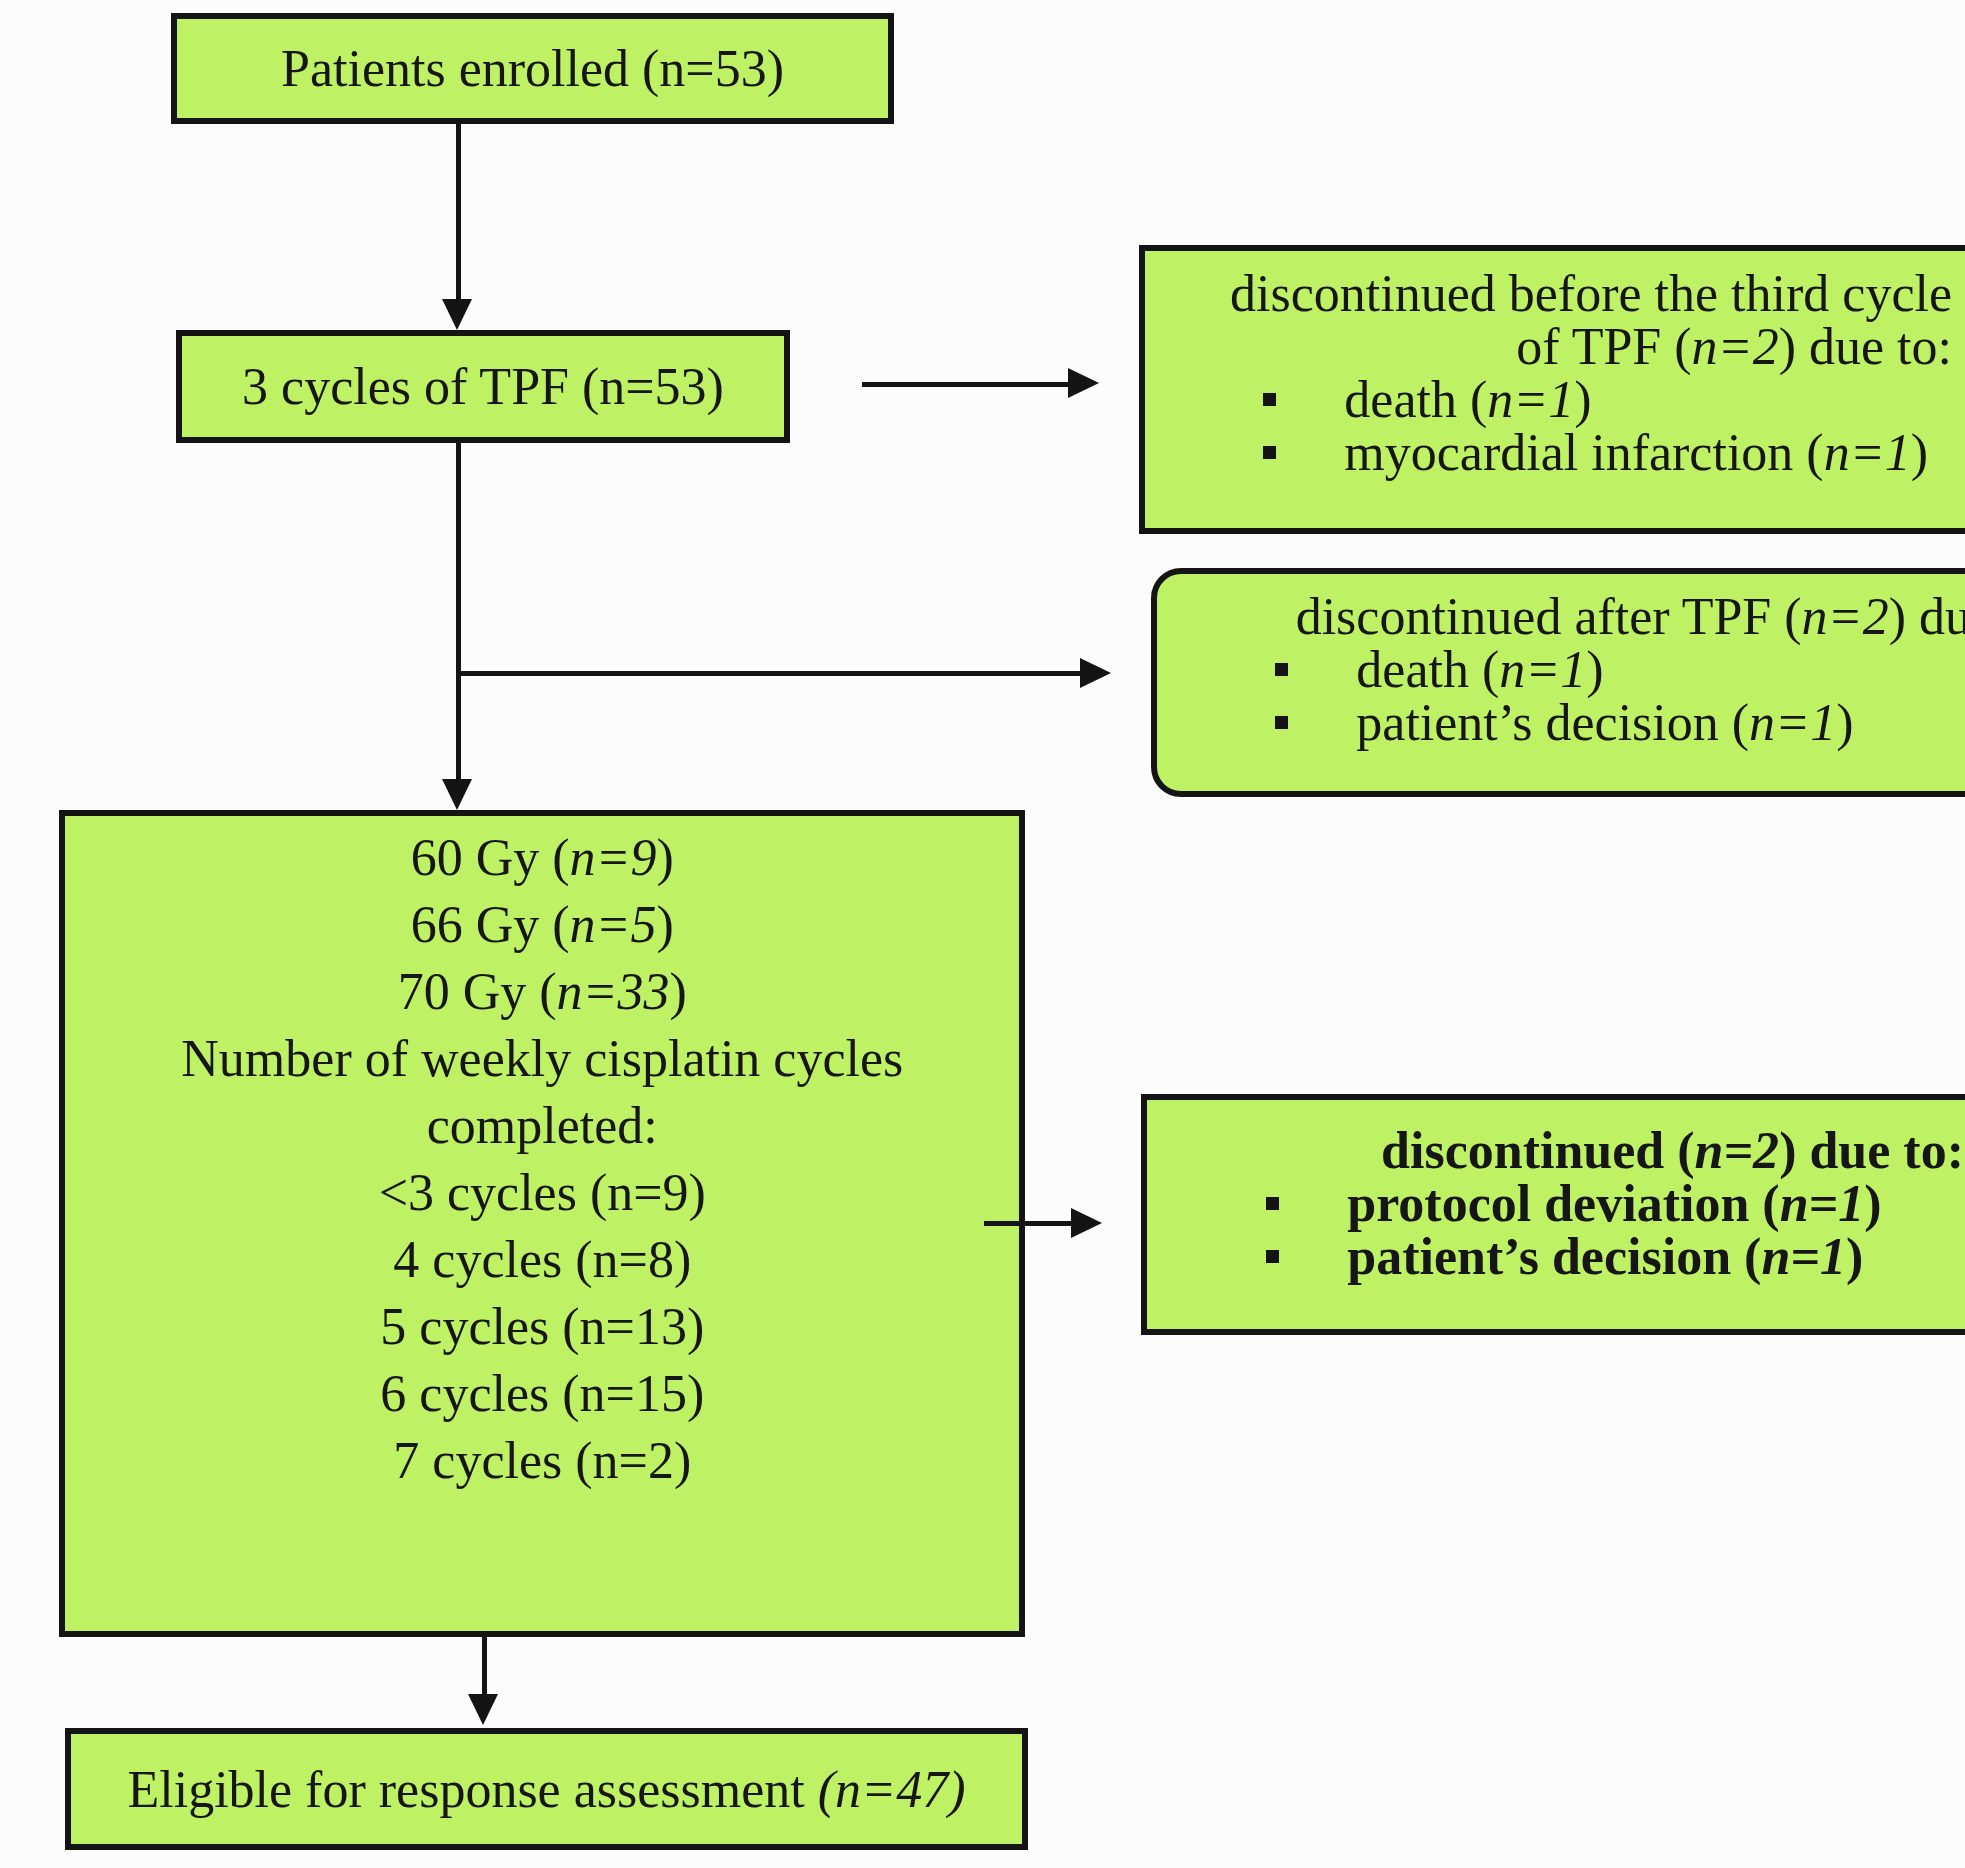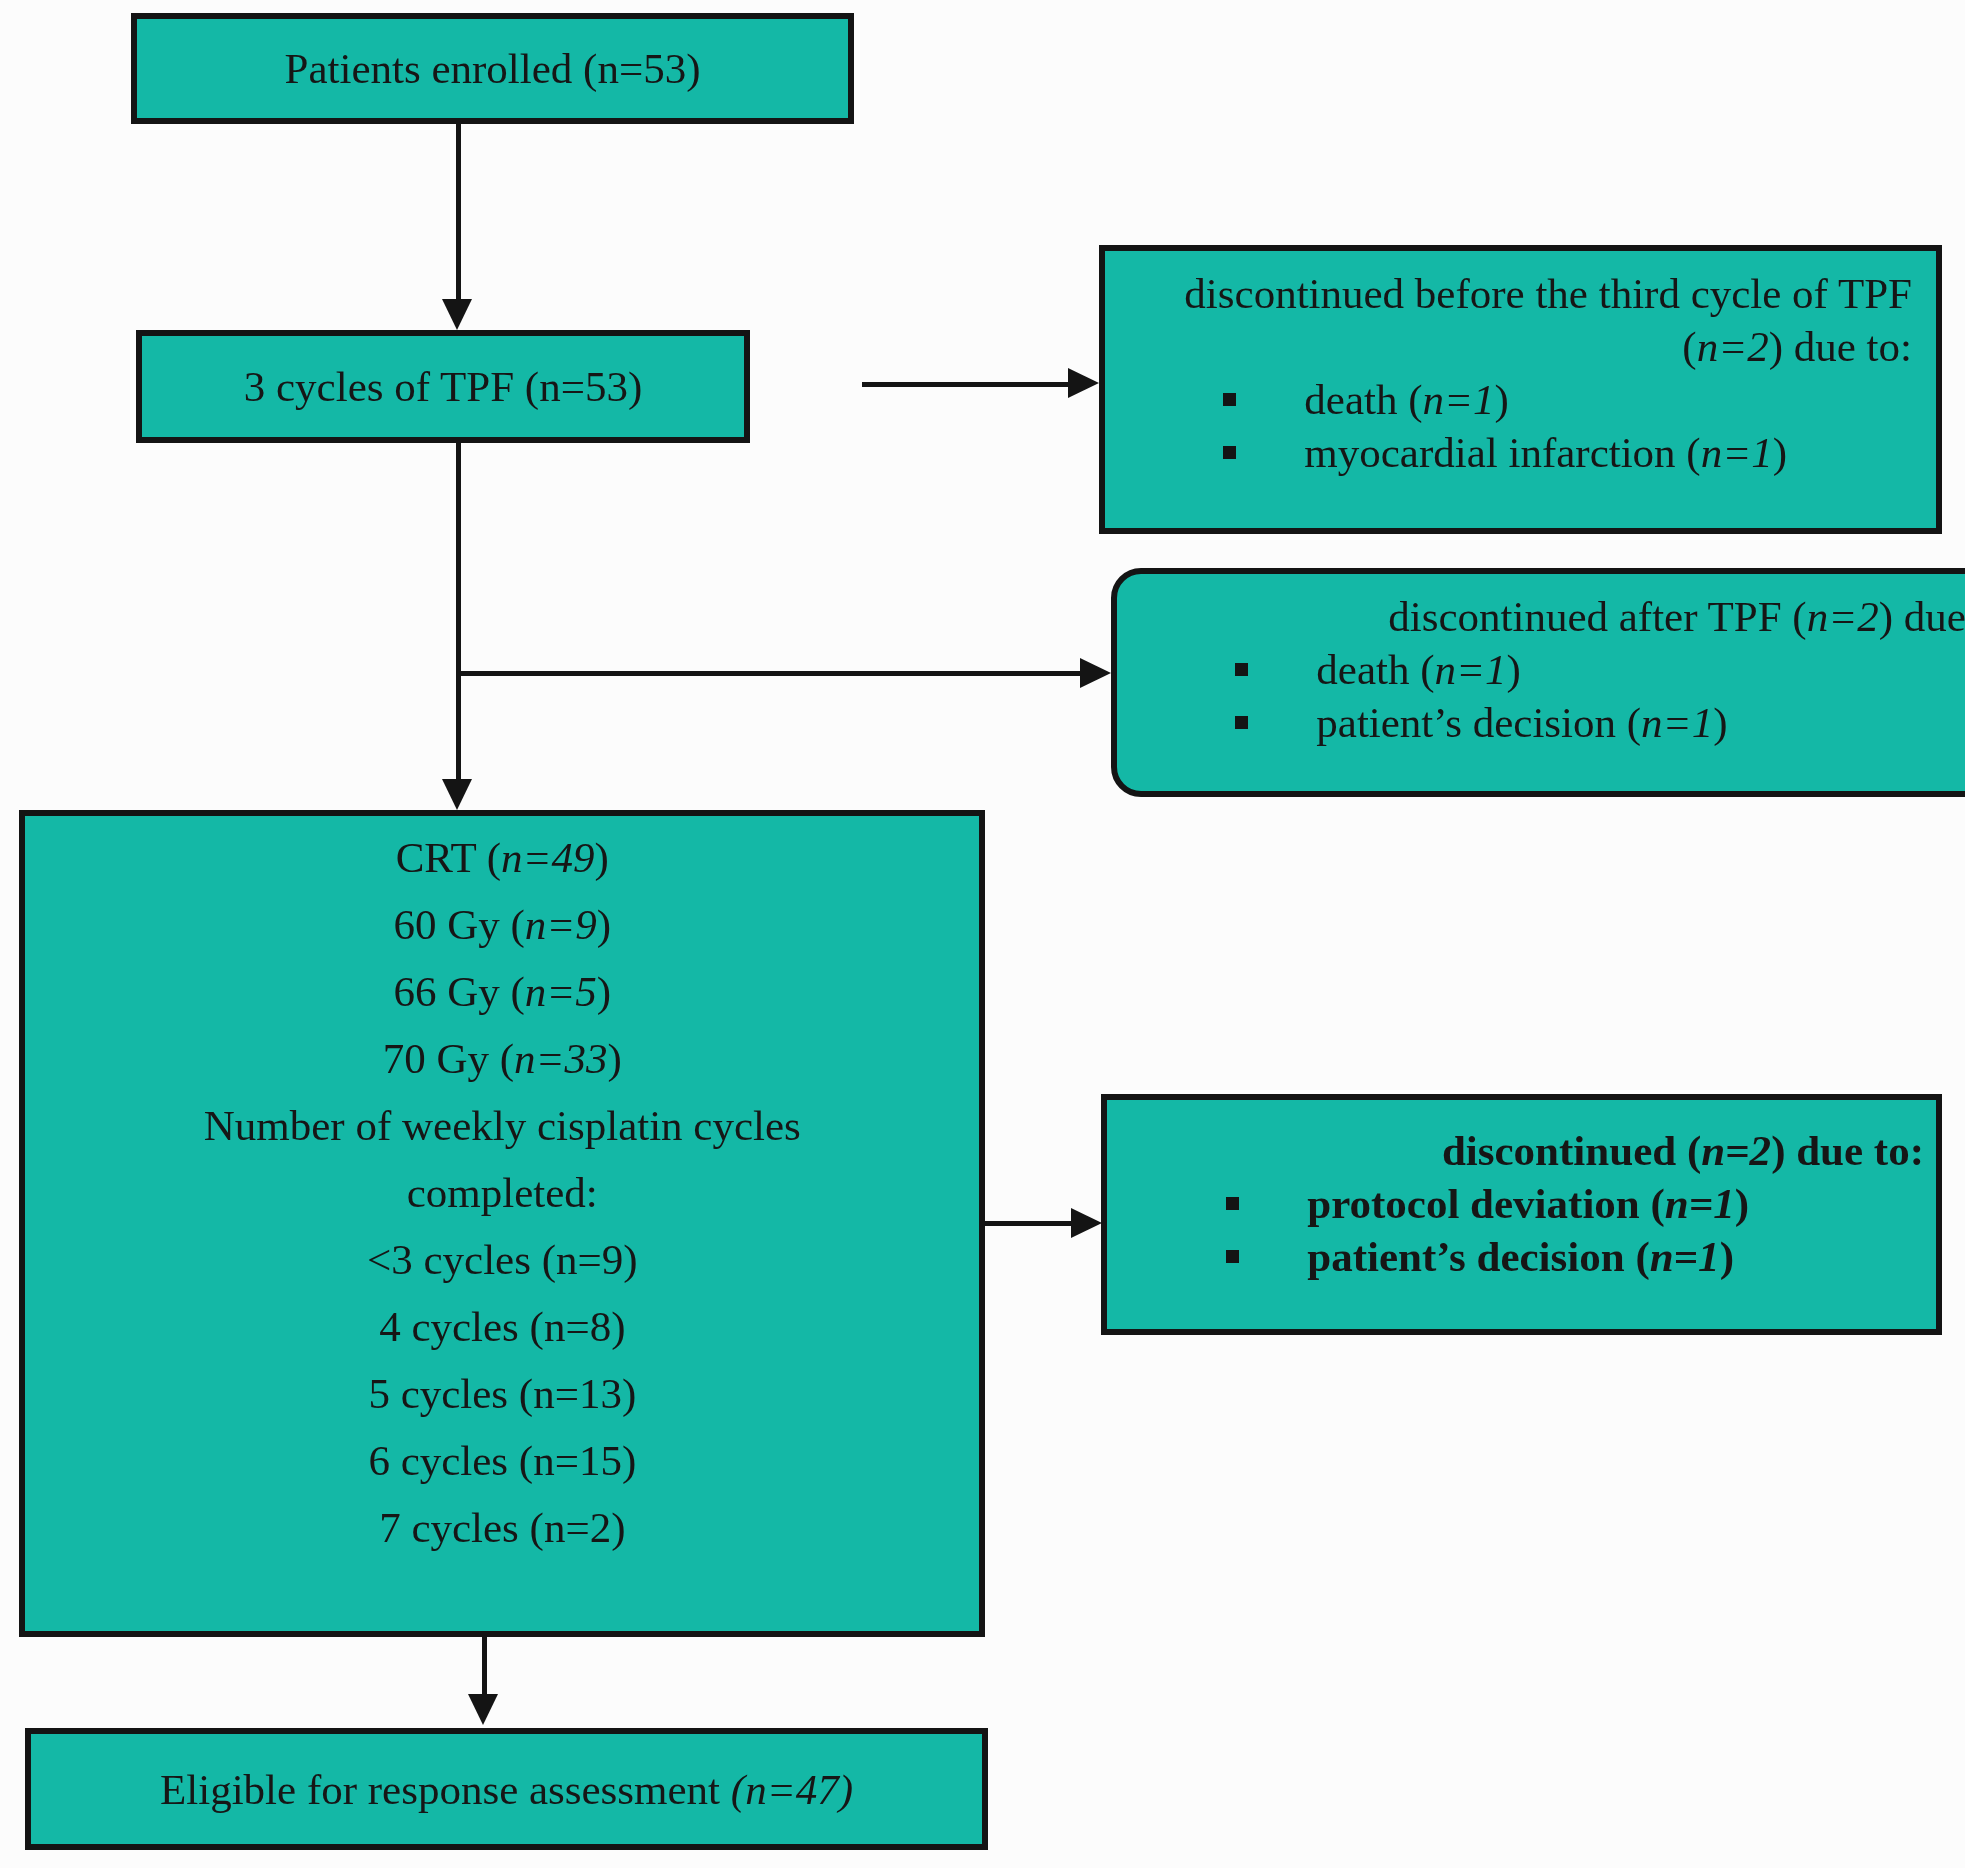--- a/index.html
+++ b/index.html
@@ -12,22 +12,23 @@
     height: 1868px;
     background: #fcfcfc;
     font-family: "Liberation Serif", "DejaVu Serif", serif;
     color: #161616;
     overflow: hidden;
   }
 
   .box {
     position: absolute;
     border: 6.6px solid #141414;
-    background: #14b8a6;
-    font-size: 43px;
+    background: #bef264;
+    font-size: 52px;
+    margin-left: 40px;
   }
 
   .center-box {
     display: flex;
     align-items: center;
     justify-content: center;
     text-align: center;
   }
 
   .side-box { line-height: 53px; text-align: right; }
@@ -101,21 +102,20 @@
       <span class="bullet-sq"></span>
       <span>death (<i>n=1</i>)</span>
     </div>
     <div class="bullet-row">
       <span class="bullet-sq"></span>
       <span>patient’s decision (<i>n=1</i>)</span>
     </div>
   </div>
 
   <div class="box crt-lines" style="left:19.3px;top:810px;width:966px;height:827px;">
-    <div>CRT (<i>n=49</i>)</div>
     <div>60 Gy (<i>n=9</i>)</div>
     <div>66 Gy (<i>n=5</i>)</div>
     <div>70 Gy (<i>n=33</i>)</div>
     <div>Number of weekly cisplatin cycles</div>
     <div>completed:</div>
     <div>&lt;3 cycles (n=9)</div>
     <div>4 cycles (n=8)</div>
     <div>5 cycles (n=13)</div>
     <div>6 cycles (n=15)</div>
     <div>7 cycles (n=2)</div>

